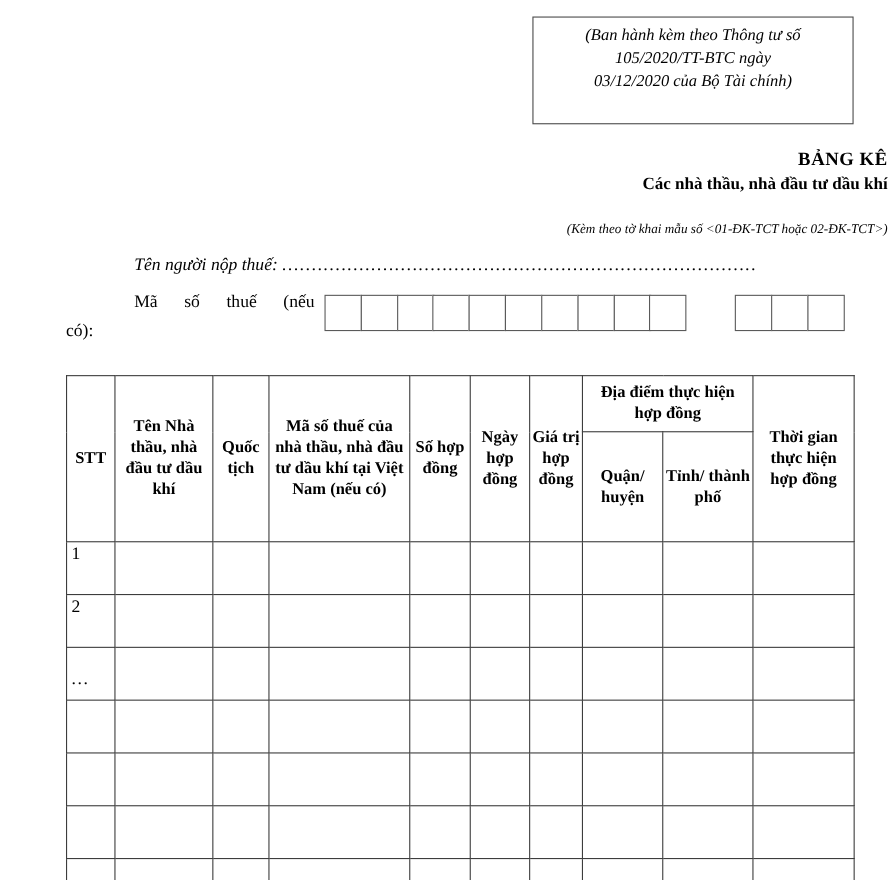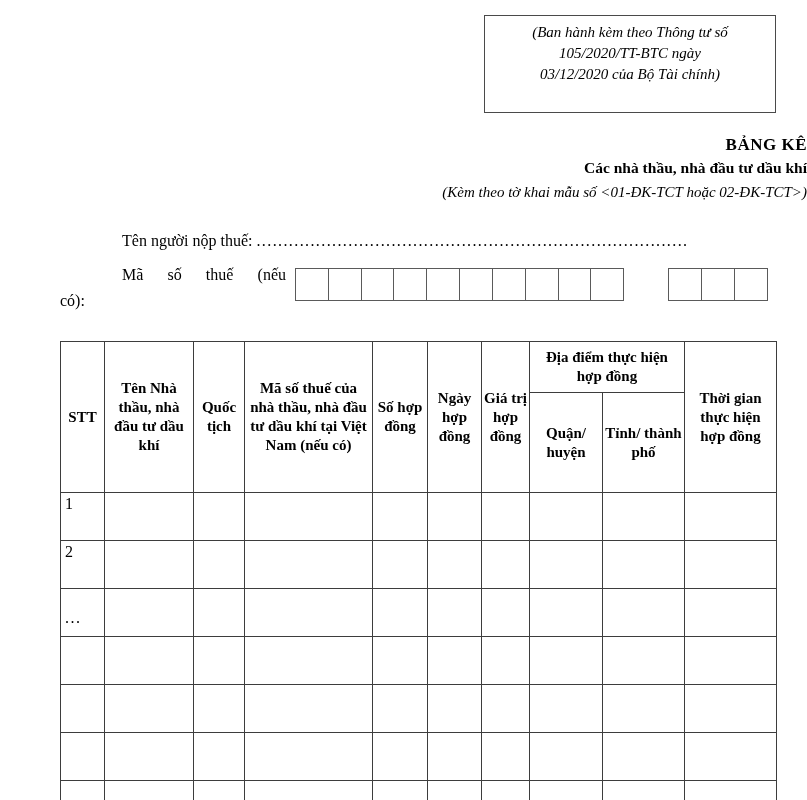--- a/index.html
+++ b/index.html
@@ -54,34 +54,35 @@
     line-height: 23px;
     letter-spacing: 0.5px;
   }
   .doc-title-sub {
     font-weight: bold;
     font-size: 15.5px;
     line-height: 23px;
   }
   .doc-title-note {
     font-style: italic;
-    font-size: 15px;
+    font-size: 12px;
     line-height: 23px;
-    margin-top: 2px;
+    margin-top: 18px;
   }
 
   
   .taxpayer-line {
     position: absolute;
     left: 122px;
     top: 230px;
     width: 560px;
     font-size: 16px;
     line-height: 22px;
     white-space: nowrap;
+    font-style: italic;
   }
   .dotted-fill {
     letter-spacing: 1.4px;
   }
 
   
   .taxcode-label {
     position: absolute;
     left: 60px;
     top: 262px;

